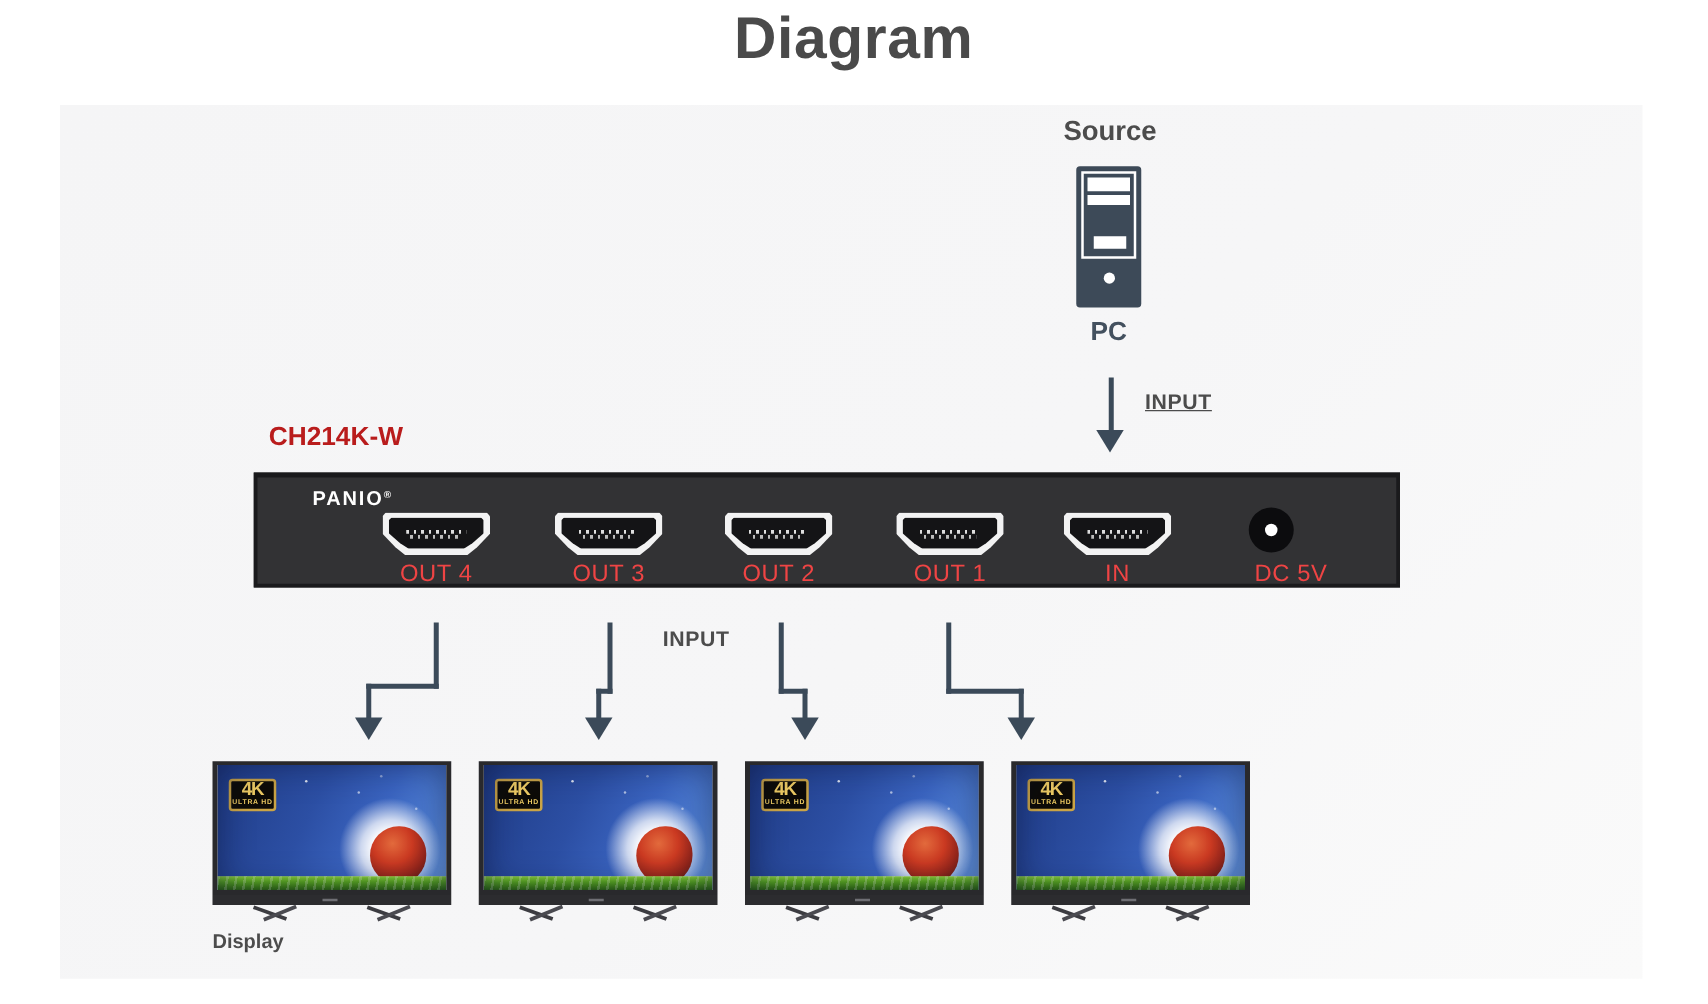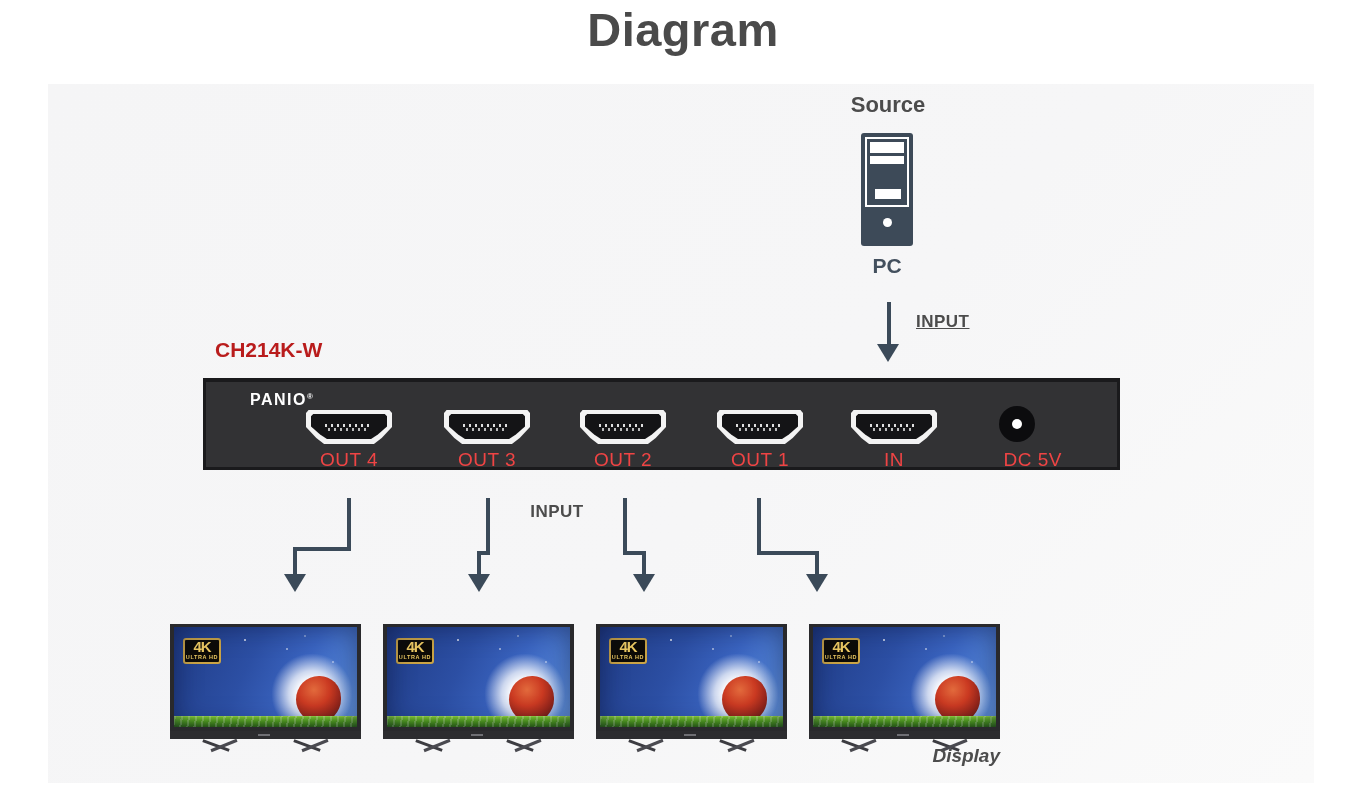--- a/index.html
+++ b/index.html
@@ -12,21 +12,21 @@
          background:linear-gradient(135deg,#f5f5f6 0%,#f6f6f7 55%,#fafafa 100%);}
 
   
   .title{left:0;top:2px;width:100%;text-align:center;font-size:47px;font-weight:700;color:#4a4a4a;letter-spacing:.5px;}
   .lbl{font-weight:700;color:#4c4c4c;}
   .source-label{left:788px;top:92px;width:200px;text-align:center;font-size:22px;}
   .pc-label{left:837px;top:254px;width:100px;text-align:center;font-size:21px;color:#43505e;}
   .input-label{left:916px;top:312px;font-size:17px;letter-spacing:.5px;text-decoration:underline;}
   .output-label{left:497px;top:502px;width:120px;text-align:center;font-size:17px;letter-spacing:.5px;}
   .model-label{left:215px;top:338px;font-size:21px;color:#b91c1c;}
-  .display-label{left:170px;top:745px;width:830px;text-align:right;font-size:19px;font-style:italic;}
+  .display-label{left:170px;top:745px;width:830px;text-align:left;font-size:16px;}
 
   
   .pc-tower{left:861px;top:133px;width:52px;height:113px;background:#3d4a58;border-radius:3px;}
   .pc-panel{left:4px;top:4px;width:40px;height:66px;border:2px solid #fff;}
   .pc-bar1{left:3px;top:3px;width:34px;height:11px;background:#fff;}
   .pc-bar2{left:3px;top:17px;width:34px;height:8px;background:#fff;}
   .pc-drive{left:8px;bottom:6px;width:26px;height:10px;background:#fff;}
   .pc-dot{left:22px;top:85px;width:9px;height:9px;background:#fff;border-radius:50%;}
 
   
@@ -50,21 +50,21 @@
       background:repeating-linear-gradient(90deg,#bcbcbc 0 2px,transparent 2px 6px);}
   .port-label{top:449px;width:90px;text-align:center;font-size:19px;font-weight:400;color:#ef4444;letter-spacing:.5px;}
   .dc-jack{left:999px;top:406px;width:36px;height:36px;border-radius:50%;background:#0c0c0e;}
   .dc-dot{left:13px;top:13px;width:10px;height:10px;border-radius:50%;background:#fff;position:absolute;}
 
   
   .watermark{left:468px;top:370px;font-size:150px;line-height:1.05;font-weight:700;
              color:rgba(255,255,255,.26);letter-spacing:20px;z-index:6;pointer-events:none;}
 
   
-  .tv{top:624px;width:191px;height:132px;}
+  .tv{top:609px;width:191px;height:132px;}
   .tv-frame{position:absolute;left:0;top:0;width:191px;height:107px;box-sizing:border-box;
       border:4px solid #29292c;border-top-width:3px;overflow:hidden;
       background:linear-gradient(115deg,#203c86 0%,#2c4fa4 40%,#3a64c0 65%,#4f7fd2 85%,#6b9ce0 100%);}
   .tv-frame::after{content:'';position:absolute;inset:0;box-shadow:inset 0 0 26px rgba(8,16,52,.5);}
   .glow{position:absolute;left:97px;top:26px;width:82px;height:82px;border-radius:50%;
       background:radial-gradient(circle,#ffffff 0 22%,rgba(255,255,255,.75) 40%,rgba(255,255,255,0) 70%);}
   .tree{position:absolute;left:122px;top:49px;width:45px;height:46px;border-radius:52% 48% 50% 50%;
       background:radial-gradient(circle at 40% 30%,#e26a3c 0%,#cb3a22 38%,#97261a 65%,#5f1d14 88%,#3c2316 100%);}
   .trunk{position:absolute;left:142px;top:92px;width:5px;height:9px;background:#3f2a14;}
   .grass{position:absolute;left:0;right:0;bottom:0;height:11px;

